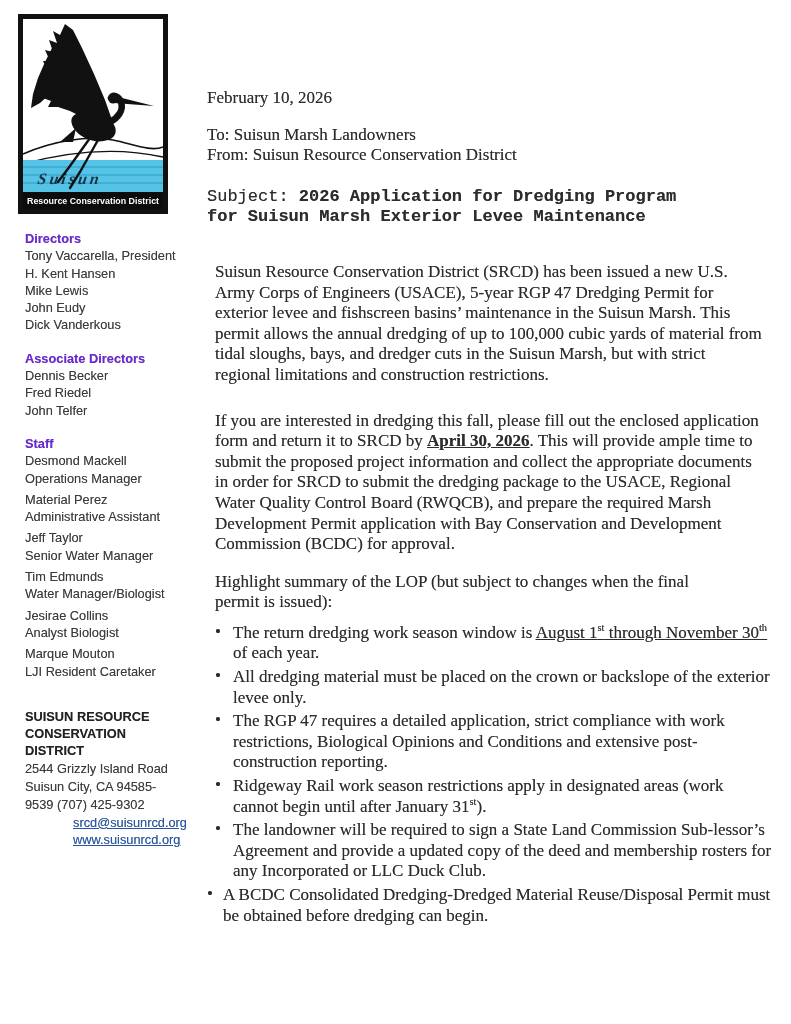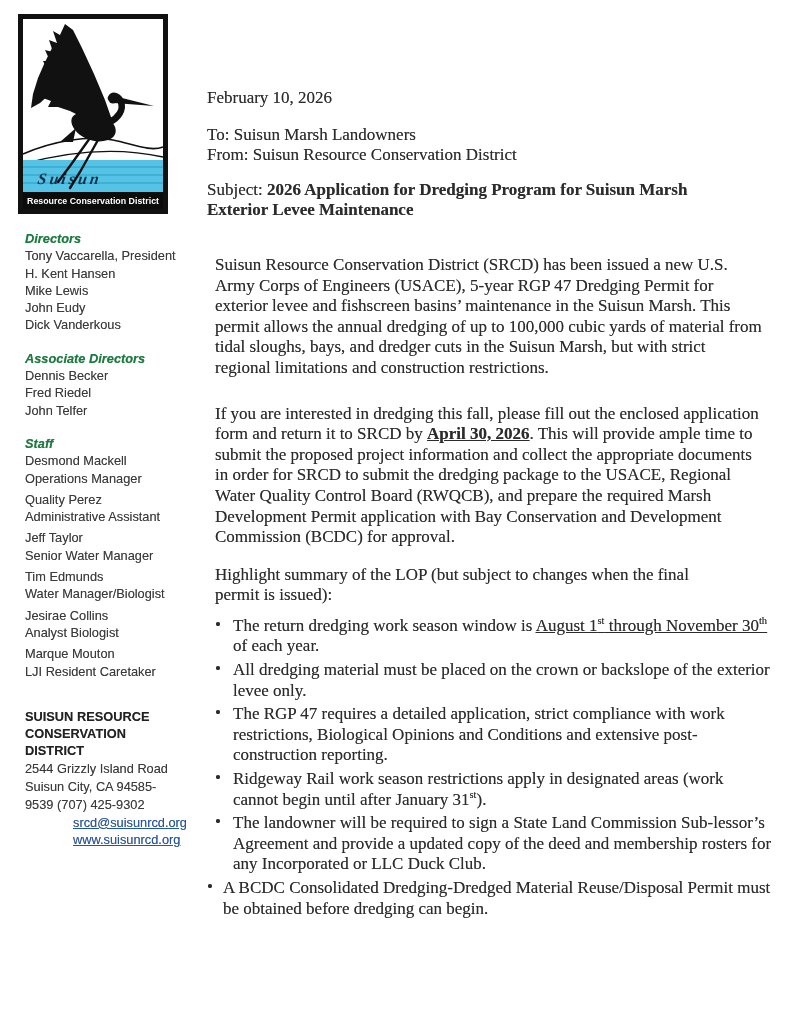--- a/index.html
+++ b/index.html
@@ -11,37 +11,37 @@
   }
   
   .logo{position:absolute;left:18px;top:14px;width:150px;height:200px;}
   
   .sidebar{
     position:absolute;left:25px;top:230px;width:175px;
     font-family:"Liberation Sans","DejaVu Sans",sans-serif;
     font-size:12.8px;line-height:17.3px;color:#3b3b3b;
     text-shadow:0 0 .3px rgba(70,70,70,.55);
   }
-  .sb-heading{font-weight:700;color:#15803d;font-style:italic;}
+  .sb-heading{font-weight:700;color:#6d28d9;}
   .sb-section{margin-bottom:16px;}
   .sb-item{white-space:nowrap;}
   .staff-pair{margin-bottom:4px;}
   .org-block{margin-top:28px;}
   .org-name{font-weight:700;color:#222;line-height:17px;}
   .org-addr{margin-top:1px;}
   .sb-link{display:block;color:#2456a8;text-decoration:underline;margin-left:48px;}
   
   .letter{
     position:absolute;left:207px;top:88px;width:565px;
     font-size:17px;line-height:20.6px;
     text-shadow:0 0 .35px rgba(60,60,60,.6);
   }
   .date-line{margin:0 0 16px 0;}
   .addr-line{margin:0;}
-  .subject{margin-top:14px;font-weight:700;max-width:500px;}
+  .subject{margin-top:21px;font-weight:700;max-width:500px;font-family:Liberation Mono, monospace;}
   .subject .subj-label{font-weight:400;}
   .para{margin:8px;}
   .para1{margin-top:34px;}
   .para2{margin-top:25px;}
   .highlight{margin-top:17px;max-width:480px;}
   .bu{font-weight:700;text-decoration:underline;}
   .u{text-decoration:underline;}
   sup{font-size:.62em;line-height:0;vertical-align:super;}
   .bullets{margin-top:10px;}
   .bullet{position:relative;padding-left:26px;margin:0 0 3px 0;}
@@ -100,21 +100,21 @@
       <div class="sb-item">John Telfer</div>
     </div>
 
     <div class="sb-section">
       <div class="sb-heading">Staff</div>
       <div class="staff-pair">
         <div class="sb-item">Desmond Mackell</div>
         <div class="sb-item">Operations Manager</div>
       </div>
       <div class="staff-pair">
-        <div class="sb-item">Quality Perez</div>
+        <div class="sb-item">Material Perez</div>
         <div class="sb-item">Administrative Assistant</div>
       </div>
       <div class="staff-pair">
         <div class="sb-item">Jeff Taylor</div>
         <div class="sb-item">Senior Water Manager</div>
       </div>
       <div class="staff-pair">
         <div class="sb-item">Tim Edmunds</div>
         <div class="sb-item">Water Manager/Biologist</div>
       </div>

